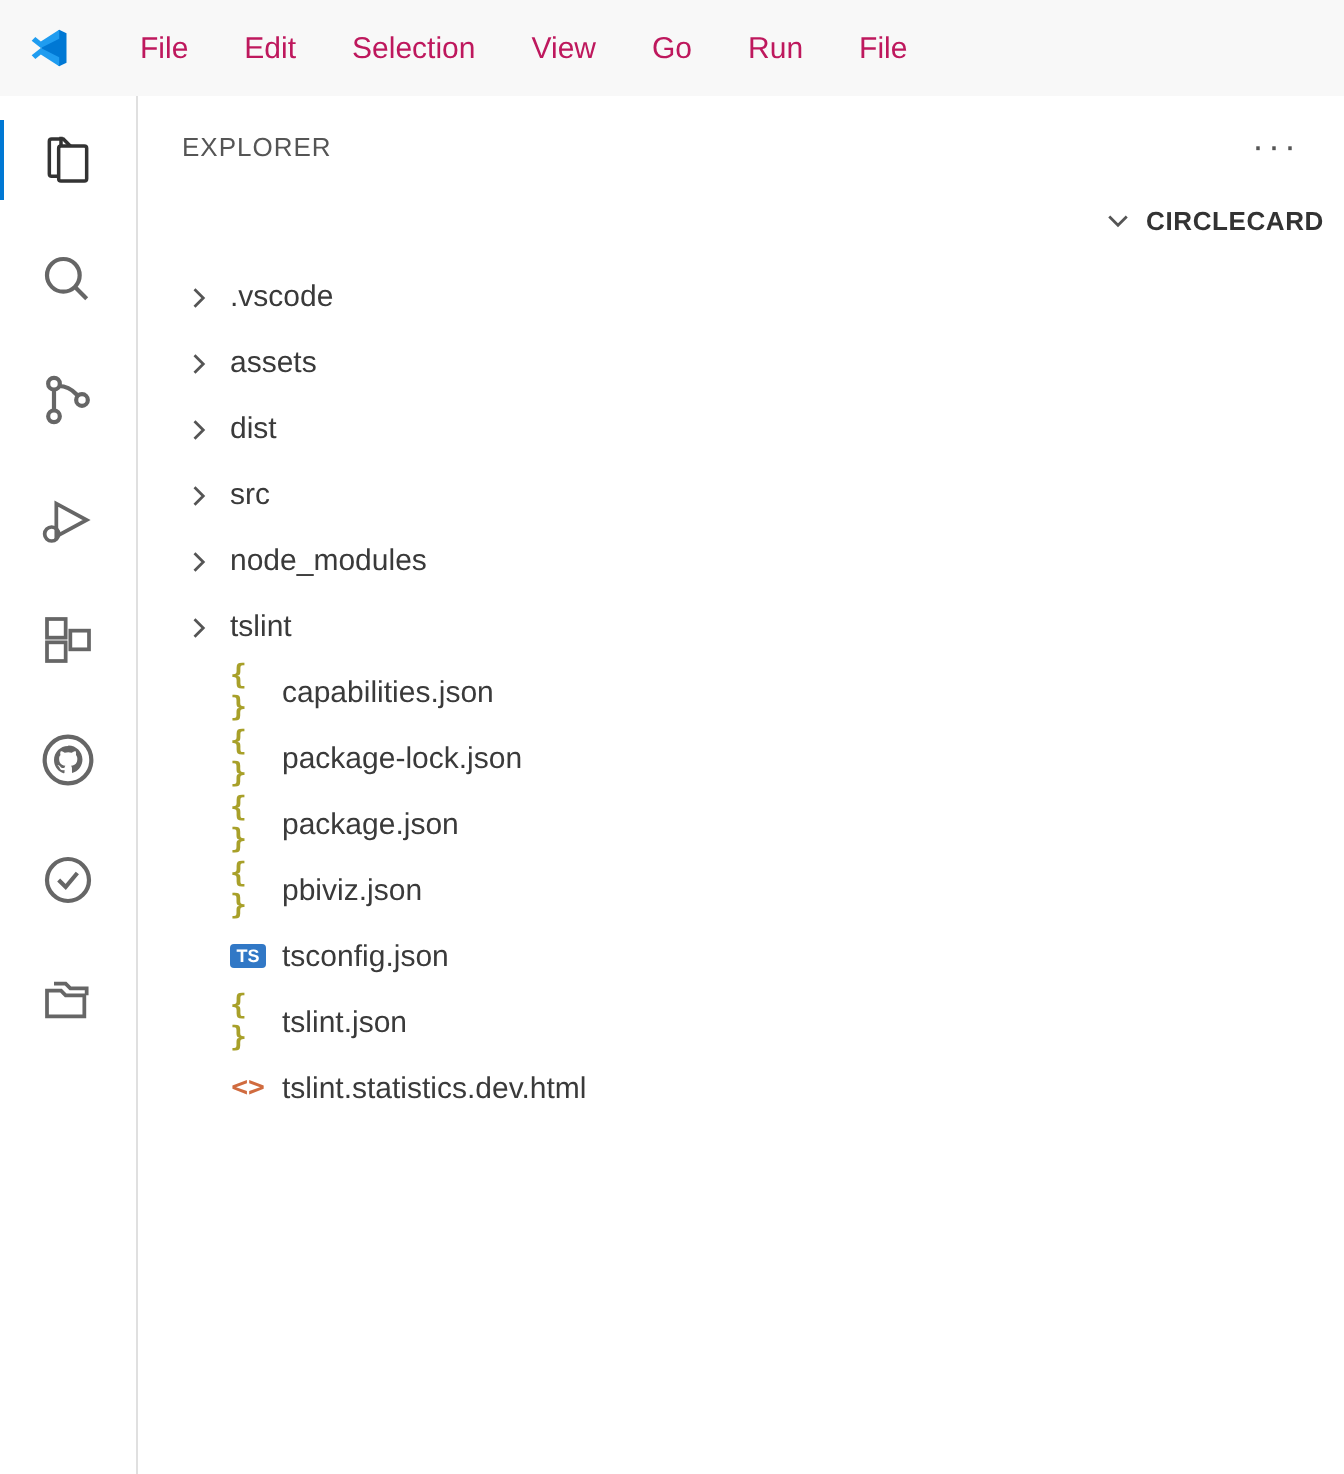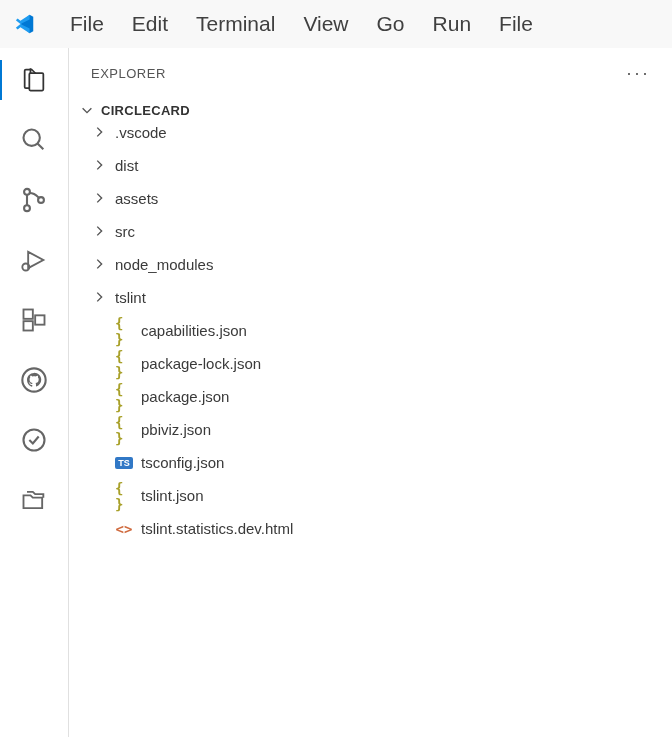--- a/index.html
+++ b/index.html
@@ -22,22 +22,22 @@
       background: #f8f8f8;
       gap: 4px;
     }
     .app-logo {
       width: 22px;
       height: 22px;
       margin-right: 18px;
     }
     .menu-item {
       padding: 6px 12px;
-      color: #404040;
-      font-size: 21px;
+      color: #be185d;
+      font-size: 15px;
       cursor: pointer;
       border-radius: 4px;
     }
     .workspace {
       flex: 1;
       display: flex;
     }
     .activitybar {
       width: 68px;
       height: 100%;
@@ -91,33 +91,34 @@
       color: #555;
       font-size: 18px;
       letter-spacing: 2px;
     }
     .section-header {
       display: flex;
       align-items: center;
       padding: 4px 10px 4px 10px;
       cursor: pointer;
       gap: 6px;
+      justify-content: flex-end;
     }
     .section-header .chev { width: 16px; height: 16px; color: #555; }
     .section-name {
       font-weight: 700;
       font-size: 13px;
       letter-spacing: 0.3px;
     }
     .tree {
       padding: 2px 0;
     }
     .tree-row {
       display: flex;
-      align-items: flex-start;
+      align-items: flex-end;
       height: 33px;
       padding-left: 22px;
       cursor: pointer;
       gap: 8px;
       font-size: 15px;
       color: #3a3a3a;
     }
     .chev {
       width: 16px;
       height: 16px;
@@ -155,21 +156,21 @@
 <div class="menubar">
   <span class="app-logo">
     <svg viewBox="0 0 24 24" fill="none">
       <path d="M17 2L7 12L17 22L21 20V4L17 2Z" fill="#0078d4"></path>
       <path d="M7 12L2 8L4 6L7 8.5L17 2V7L7 12Z" fill="#1f9cf0"></path>
       <path d="M7 12L2 16L4 18L7 15.5L17 22V17L7 12Z" fill="#1f9cf0"></path>
     </svg>
   </span>
   <span class="menu-item">File</span>
   <span class="menu-item">Edit</span>
-  <span class="menu-item">Terminal</span>
+  <span class="menu-item">Selection</span>
   <span class="menu-item">View</span>
   <span class="menu-item">Go</span>
   <span class="menu-item">Run</span>
   <span class="menu-item">File</span>
 </div>
 
 <div class="workspace">
   <div class="activitybar">
     <div class="activity-icon active">
       <svg viewBox="0 0 24 24" stroke="currentColor" stroke-width="1.5" fill="none">
@@ -248,29 +249,29 @@
             </svg>
           </span>
         <span>.vscode</span>
       </div>
       <div class="tree-row">
         <span class="chev">
             <svg viewBox="0 0 16 16" width="14" height="14" stroke="currentColor" stroke-width="1.6" fill="none">
               <path d="M6 3l5 5-5 5"></path>
             </svg>
           </span>
+        <span>assets</span>
+      </div>
+      <div class="tree-row">
+        <span class="chev">
+            <svg viewBox="0 0 16 16" width="14" height="14" stroke="currentColor" stroke-width="1.6" fill="none">
+              <path d="M6 3l5 5-5 5"></path>
+            </svg>
+          </span>
         <span>dist</span>
-      </div>
-      <div class="tree-row">
-        <span class="chev">
-            <svg viewBox="0 0 16 16" width="14" height="14" stroke="currentColor" stroke-width="1.6" fill="none">
-              <path d="M6 3l5 5-5 5"></path>
-            </svg>
-          </span>
-        <span>assets</span>
       </div>
       <div class="tree-row">
         <span class="chev">
             <svg viewBox="0 0 16 16" width="14" height="14" stroke="currentColor" stroke-width="1.6" fill="none">
               <path d="M6 3l5 5-5 5"></path>
             </svg>
           </span>
         <span>src</span>
       </div>
       <div class="tree-row">

